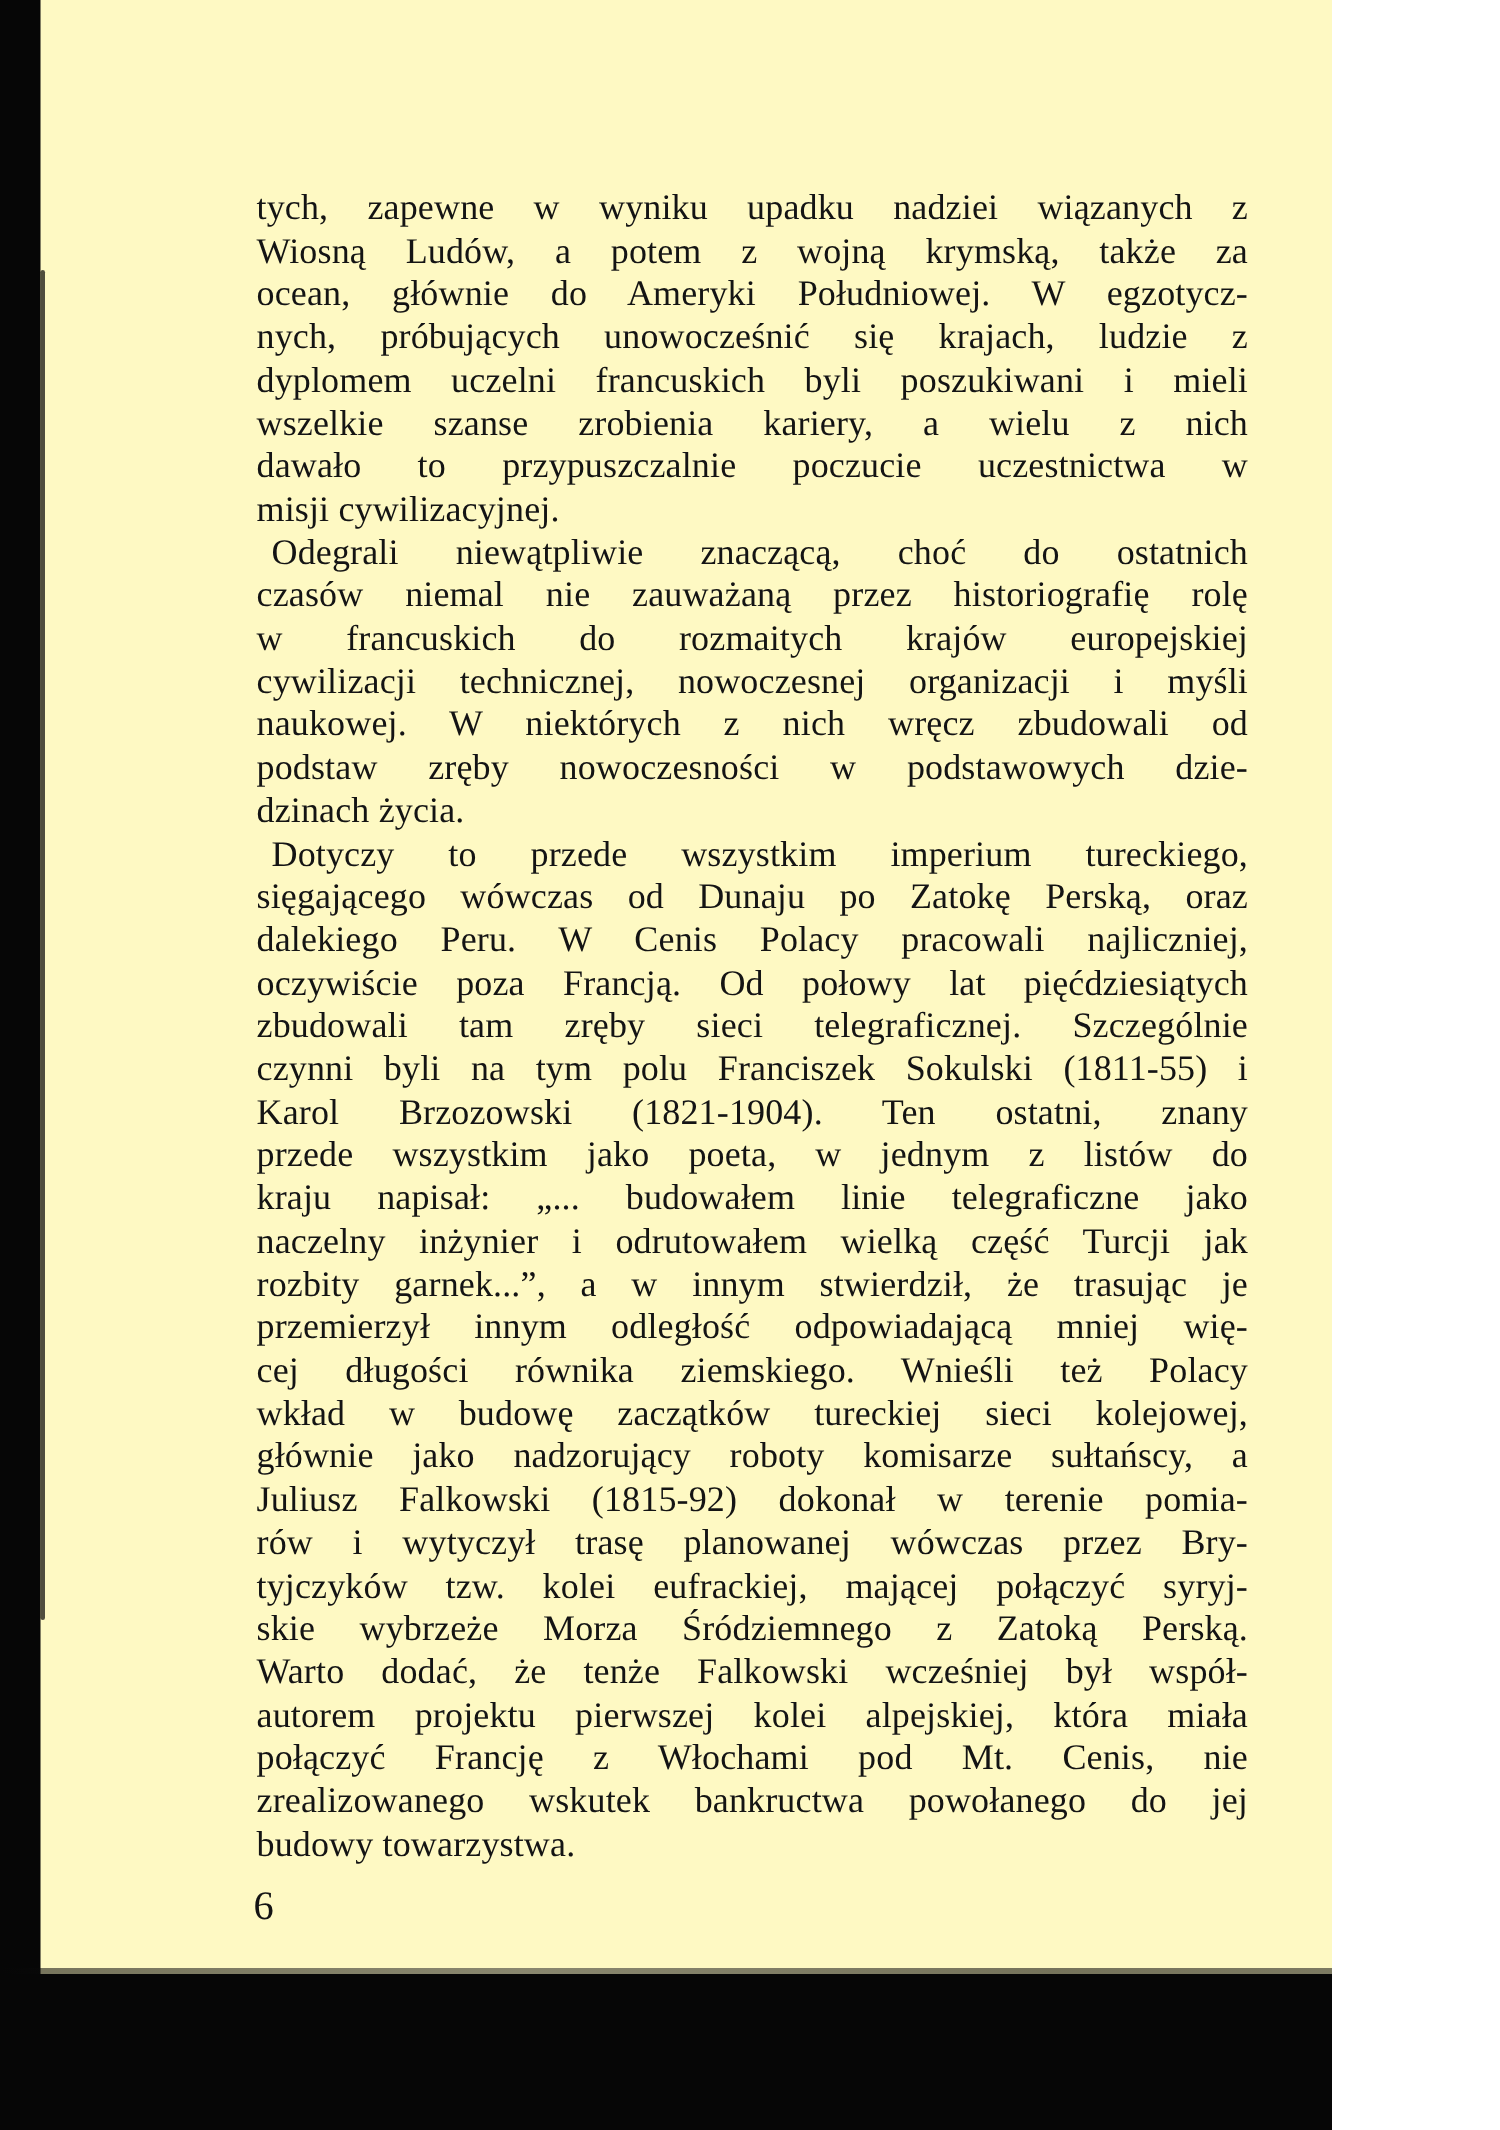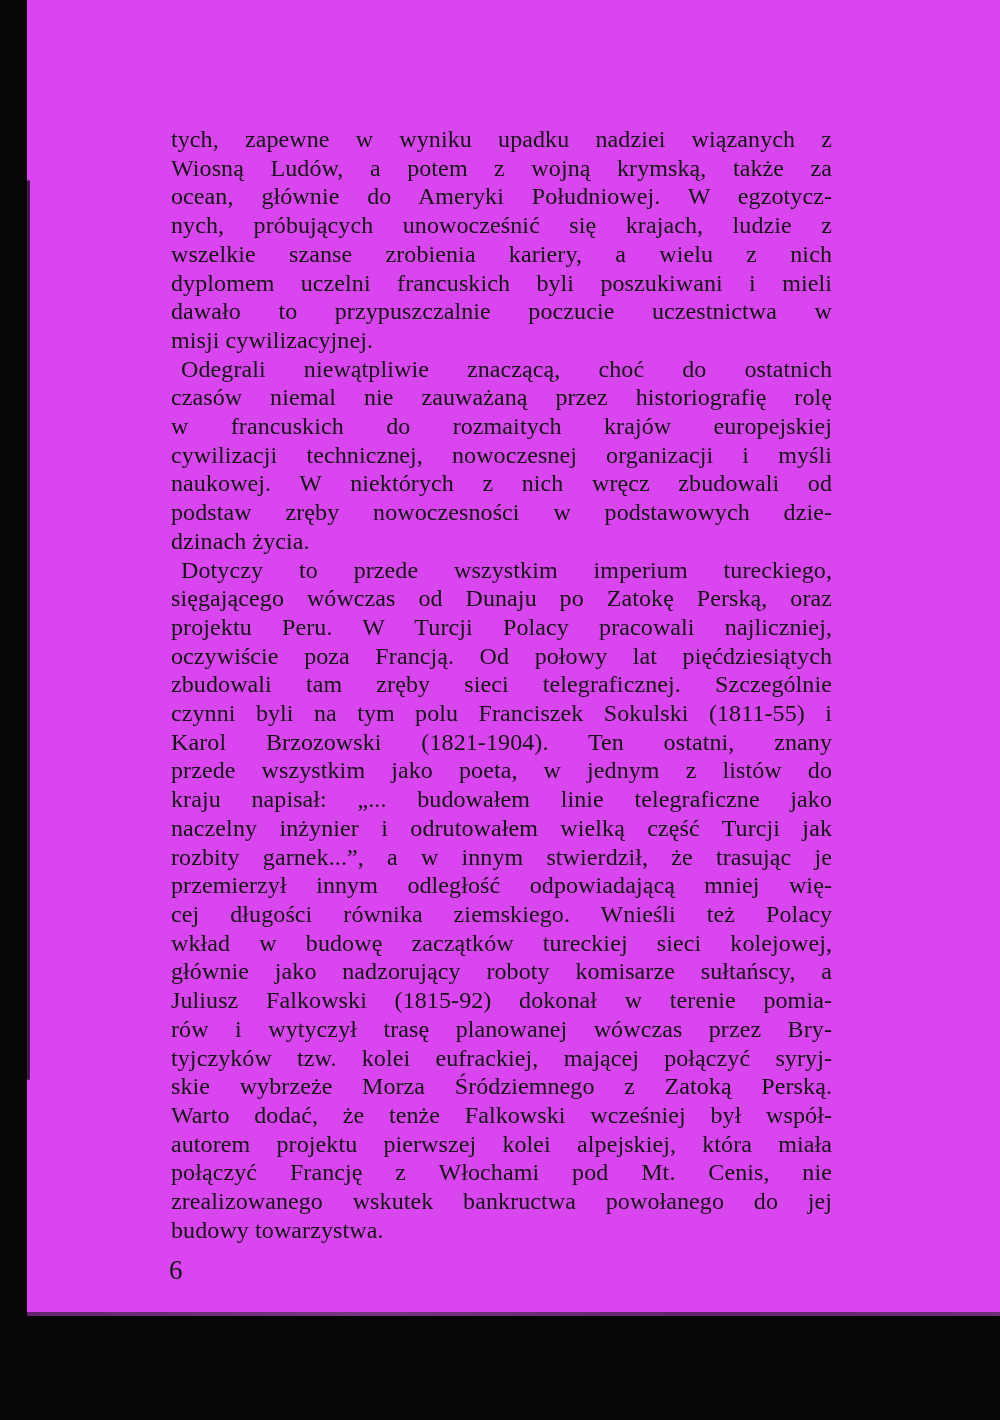--- a/index.html
+++ b/index.html
@@ -2,23 +2,23 @@
 <html><head>
 <meta charset="utf-8">
 <style>
   html, body {
     margin: 0;
     padding: 0;
     background: #ffffff;
   }
   .page {
     position: relative;
-    width: 1000px;
+    width: 888px;
     height: 1420px;
-    background: #d946ef;
+    background: #fef9c3;
     overflow: hidden;
     font-family: "Liberation Serif", "DejaVu Serif", serif;
   }
   
   .scan-edge-left {
     position: absolute;
     left: 0;
     top: 0;
     width: 27px;
     height: 1420px;
@@ -93,38 +93,38 @@
 <div class="page">
   <div class="scan-edge-left"></div>
   <div class="scan-edge-bottom"></div>
 
   <div class="text-block">
       <div class="para">
         <div class="line first">tych, zapewne w wyniku upadku nadziei wiązanych z</div>
         <div class="line">Wiosną Ludów, a potem z wojną krymską, także za</div>
         <div class="line">ocean, głównie do Ameryki Południowej. W egzotycz-</div>
         <div class="line">nych, próbujących unowocześnić się krajach, ludzie z</div>
+        <div class="line">dyplomem uczelni francuskich byli poszukiwani i mieli</div>
         <div class="line">wszelkie szanse zrobienia kariery, a wielu z nich</div>
-        <div class="line">dyplomem uczelni francuskich byli poszukiwani i mieli</div>
         <div class="line">dawało to przypuszczalnie poczucie uczestnictwa w</div>
         <div class="line last">misji cywilizacyjnej.</div>
       </div>
       <div class="para indent">
         <div class="line first">Odegrali niewątpliwie znaczącą, choć do ostatnich</div>
         <div class="line">czasów niemal nie zauważaną przez historiografię rolę</div>
         <div class="line">w francuskich do rozmaitych krajów europejskiej</div>
         <div class="line">cywilizacji technicznej, nowoczesnej organizacji i myśli</div>
         <div class="line">naukowej. W niektórych z nich wręcz zbudowali od</div>
         <div class="line">podstaw zręby nowoczesności w podstawowych dzie-</div>
         <div class="line last">dzinach życia.</div>
       </div>
       <div class="para indent">
         <div class="line first">Dotyczy to przede wszystkim imperium tureckiego,</div>
         <div class="line">sięgającego wówczas od Dunaju po Zatokę Perską, oraz</div>
-        <div class="line">projektu Peru. W Turcji Polacy pracowali najliczniej,</div>
+        <div class="line">dalekiego Peru. W Cenis Polacy pracowali najliczniej,</div>
         <div class="line">oczywiście poza Francją. Od połowy lat pięćdziesiątych</div>
         <div class="line">zbudowali tam zręby sieci telegraficznej. Szczególnie</div>
         <div class="line">czynni byli na tym polu Franciszek Sokulski (1811-55) i</div>
         <div class="line">Karol Brzozowski (1821-1904). Ten ostatni, znany</div>
         <div class="line">przede wszystkim jako poeta, w jednym z listów do</div>
         <div class="line">kraju napisał: „... budowałem linie telegraficzne jako</div>
         <div class="line">naczelny inżynier i odrutowałem wielką część Turcji jak</div>
         <div class="line">rozbity garnek...”, a w innym stwierdził, że trasując je</div>
         <div class="line">przemierzył innym odległość odpowiadającą mniej wię-</div>
         <div class="line">cej długości równika ziemskiego. Wnieśli też Polacy</div>

